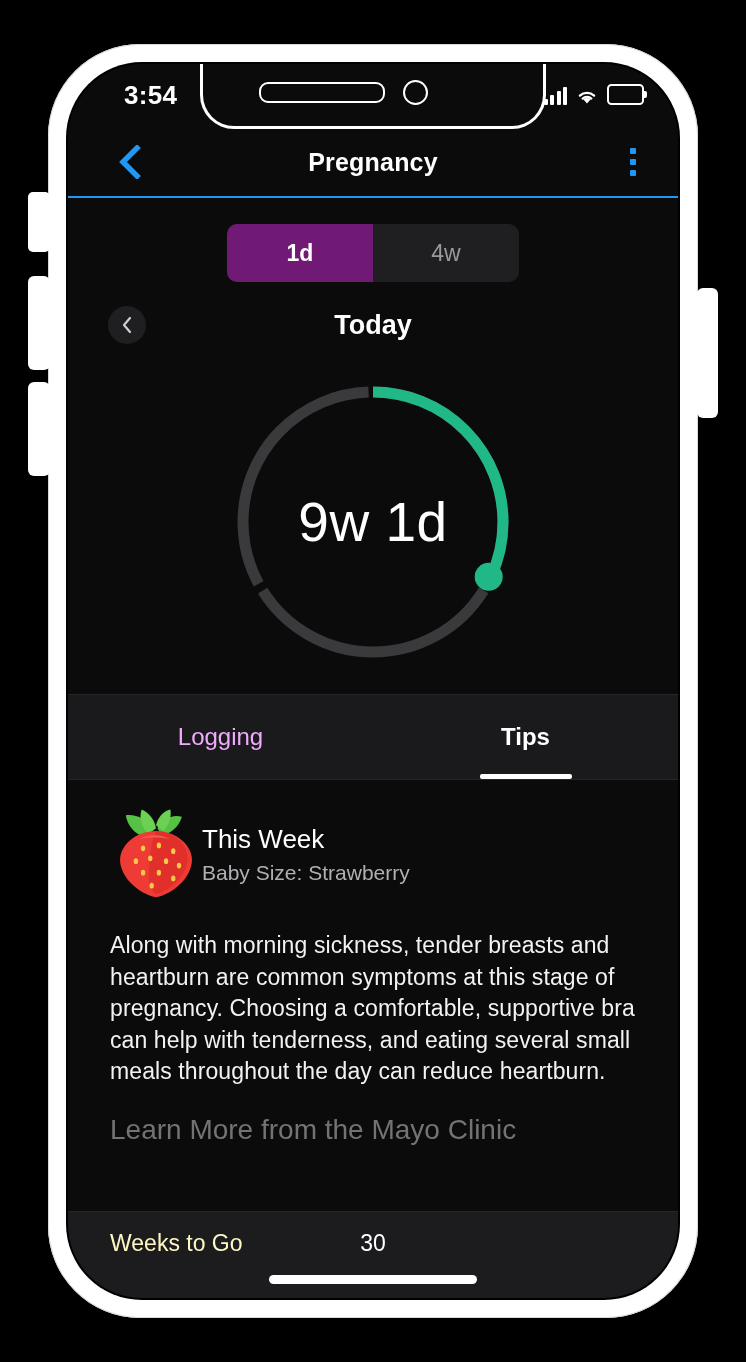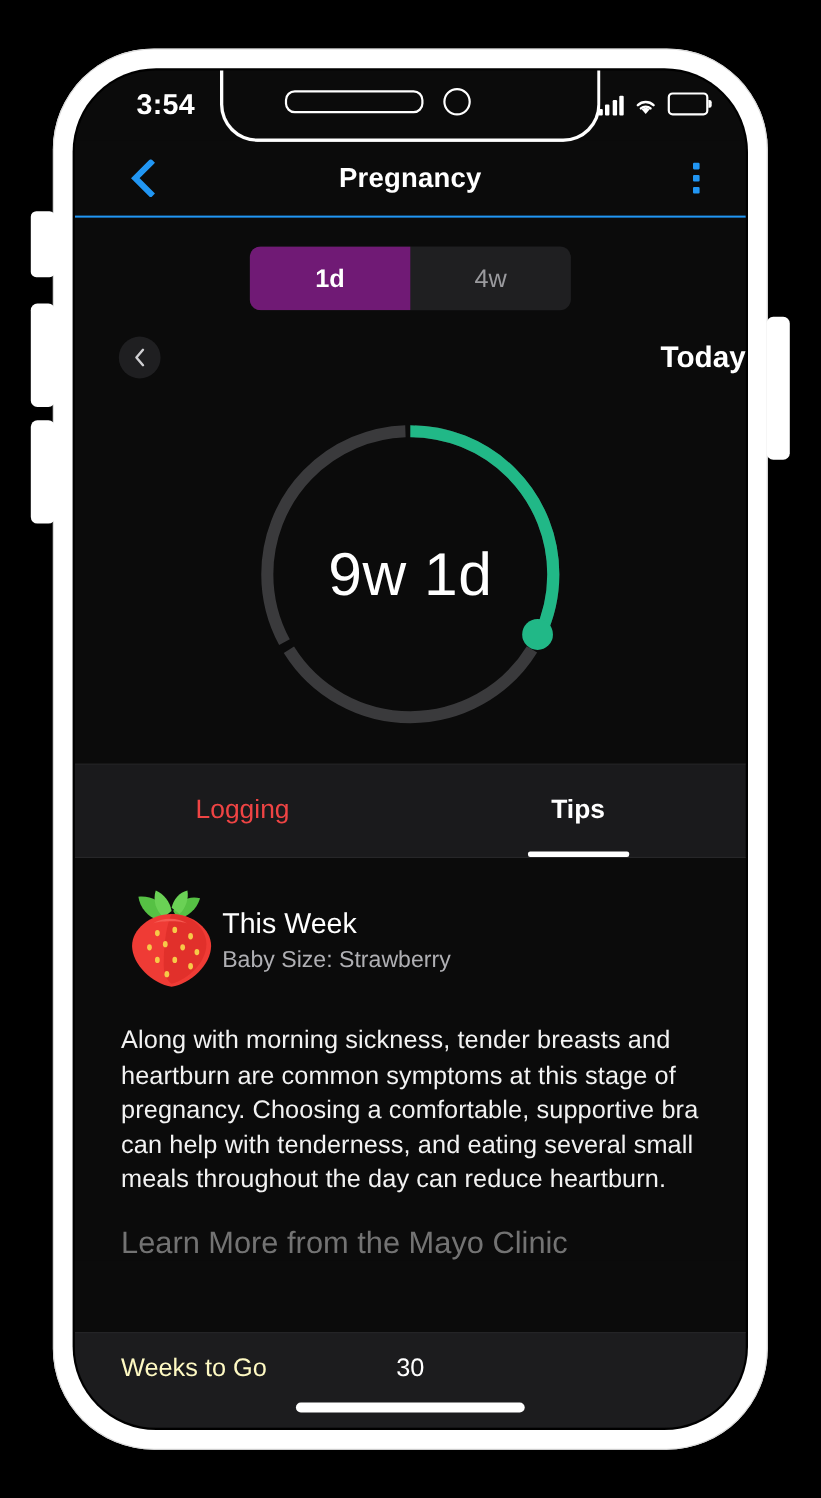--- a/index.html
+++ b/index.html
@@ -108,40 +108,40 @@
   .seg.active{color:#fff;font-weight:700;background:#701a75;}
   .seg.inactive{color:#9a9a9e;font-weight:400;}
 
   .daynav{position:relative;height:56px;margin-top:24px;}
   .daynav-prev{
     position:absolute;left:40px;top:0;width:38px;height:38px;border-radius:50%;
     background:#1f1f21;display:flex;align-items:center;justify-content:center;
     cursor:pointer;
   }
   .daynav-label{
-    text-align:right;color:#fff;font-size:27px;font-weight:700;line-height:38px;
+    text-align:center;color:#fff;font-size:27px;font-weight:700;line-height:38px;
   }
 
   .ring-wrap{position:relative;width:300px;height:300px;margin:10px auto 0;}
   .ring-wrap svg{position:absolute;left:0;top:0;}
   .ring-center{
     position:absolute;inset:0;display:flex;align-items:center;justify-content:center;
     color:#fff;font-size:55px;font-weight:400;letter-spacing:.5px;
   }
 
   
   .tabbar{
     display:flex;background:#1a1a1c;border-top:1px solid #262628;
     border-bottom:1px solid #262628;height:84px;
   }
   .tab{
     flex:1;display:flex;flex-direction:column;align-items:center;justify-content:center;
     position:relative;cursor:pointer;font-size:24px;
   }
-  .tab.inactive{color:#ef4444;font-weight:400;}
+  .tab.inactive{color:#f0abfc;font-weight:400;}
   .tab.active{color:#fff;font-weight:700;}
   .tab.active:after{
     content:"";position:absolute;bottom:0;left:50%;transform:translateX(-50%);
     width:92px;height:5px;background:#fff;border-radius:2px;
   }
 
   
   .tips{background:#0b0b0b;padding:28px 42px 0 42px;}
   .tips-head{display:flex;align-items:center;}
   .fruit{width:92px;height:92px;flex:0 0 92px;}

